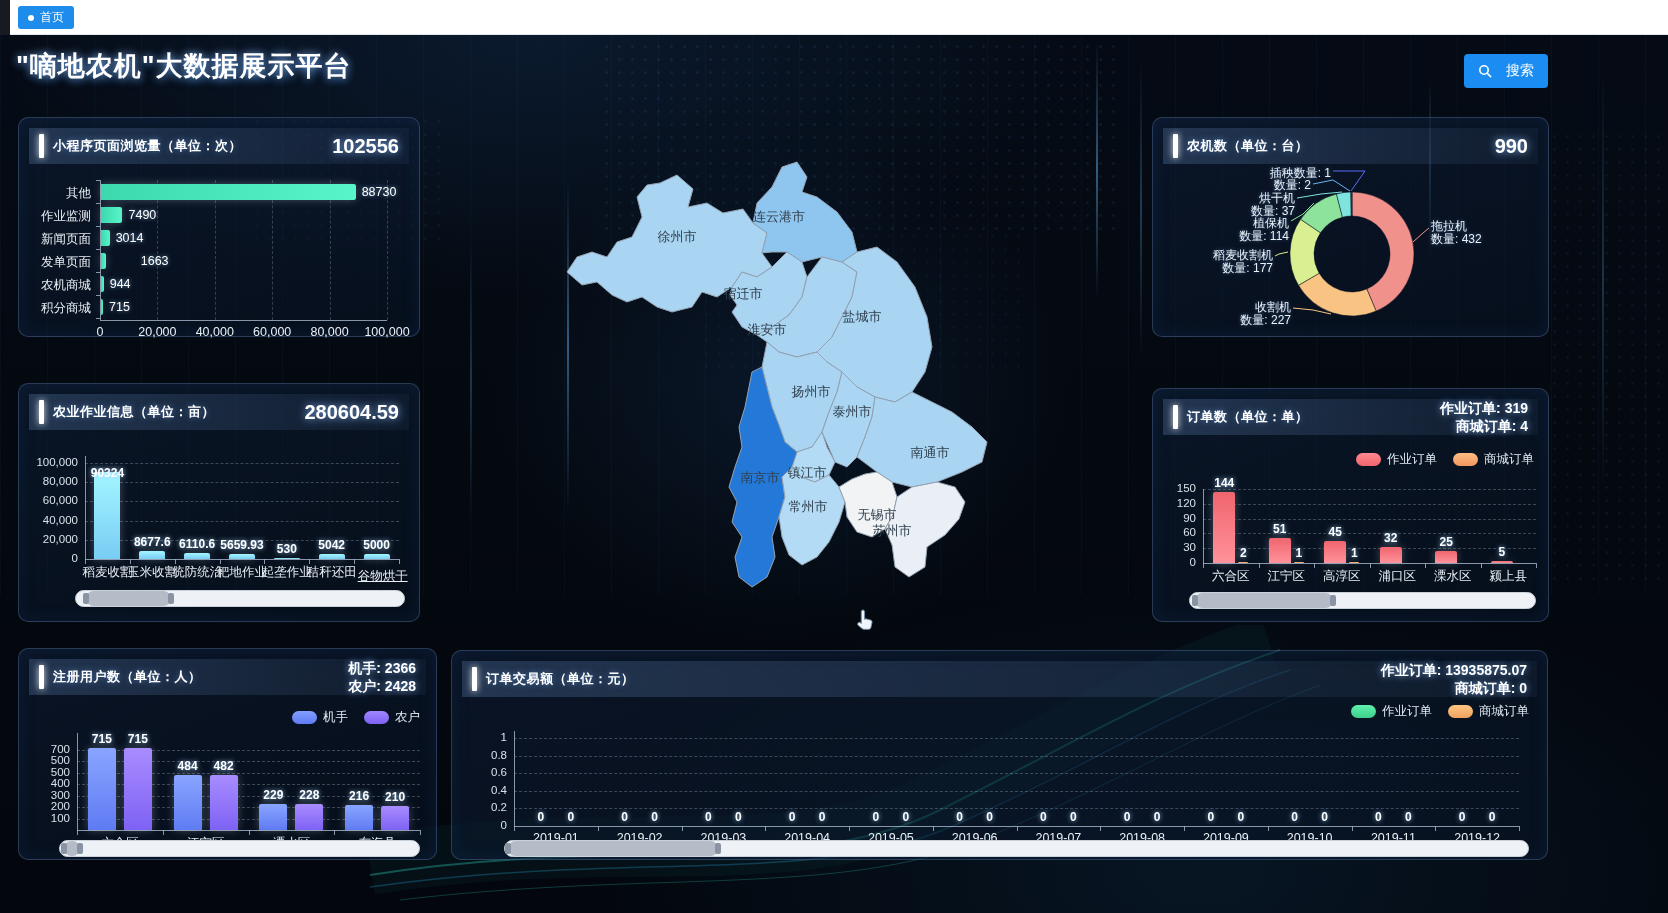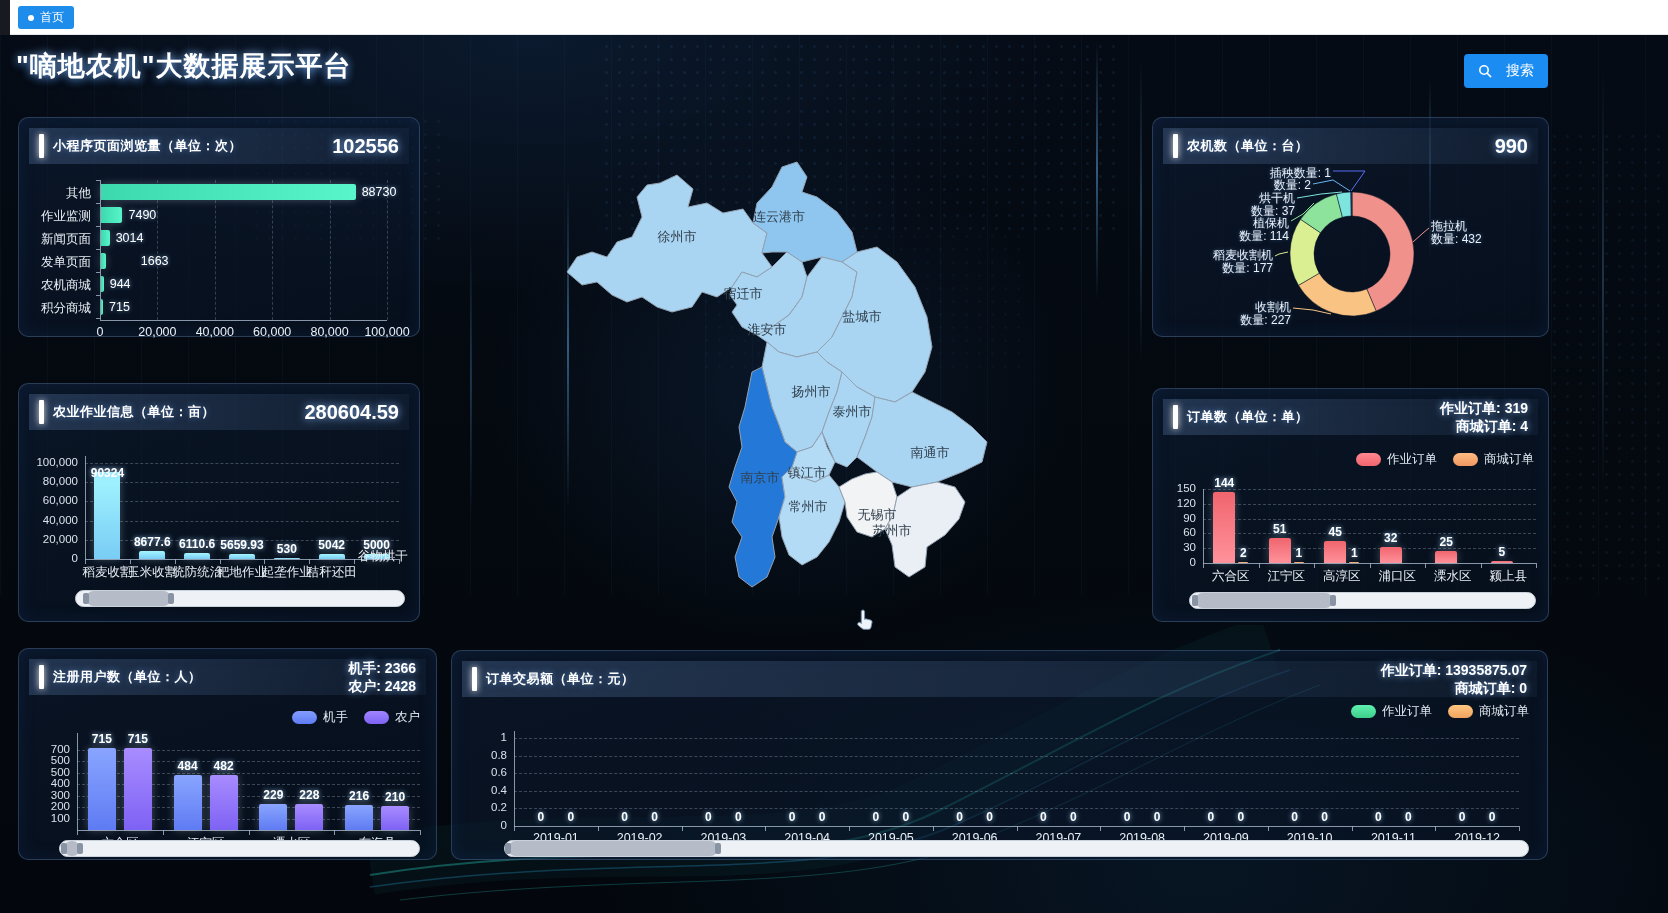--- a/index.html
+++ b/index.html
@@ -207,21 +207,21 @@
         <div class="bar" style="left: 289.714px; width: 26px; top: 122.16px; height: 4.84032px; background: linear-gradient(rgb(163, 246, 255), rgb(121, 204, 244));"></div>
         <div class="vlab" style="left: 268.714px; width: 68px; top: 106.16px;">5042</div>
         <div class="bar" style="left: 334.571px; width: 26px; top: 122.2px; height: 4.8px; background: linear-gradient(rgb(163, 246, 255), rgb(121, 204, 244));"></div>
         <div class="vlab" style="left: 313.571px; width: 68px; top: 106.2px;">5000</div>
         <div class="xlab" style="left: 36px; width: 84.8571px; top: 132px;">稻麦收割</div>
         <div class="xlab" style="left: 80.8571px; width: 84.8571px; top: 132px;">玉米收割</div>
         <div class="xlab" style="left: 125.714px; width: 84.8571px; top: 132px;">统防统治</div>
         <div class="xlab" style="left: 170.571px; width: 84.8571px; top: 132px;">耙地作业</div>
         <div class="xlab" style="left: 215.429px; width: 84.8571px; top: 132px;">起垄作业</div>
         <div class="xlab" style="left: 260.286px; width: 84.8571px; top: 132px;">秸秆还田</div>
-        <div class="xlab" style="left: 305.143px; width: 97px; top: 116px;">谷物烘干</div>
+        <div class="xlab" style="left: 305.143px; width: 97px; top: 136px; text-decoration: underline;">谷物烘干</div>
       </div>
     <div class="dz" style="left:56px;right:14px;bottom:14px">
       <div class="dz-win" style="left:3%;width:26%">
         <i class="dz-h"></i>
         <i class="dz-h r"></i>
       </div>
     </div>
   </section>
 
   <section class="panel" style="left:18px;top:648px;width:419px;height:212px">

